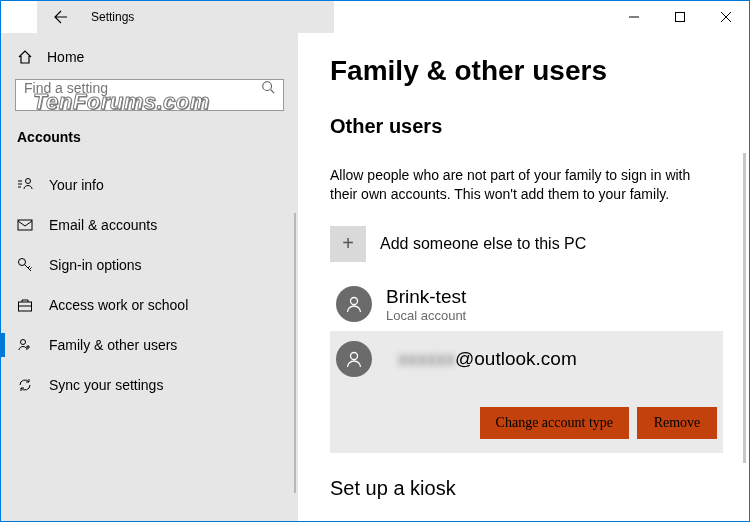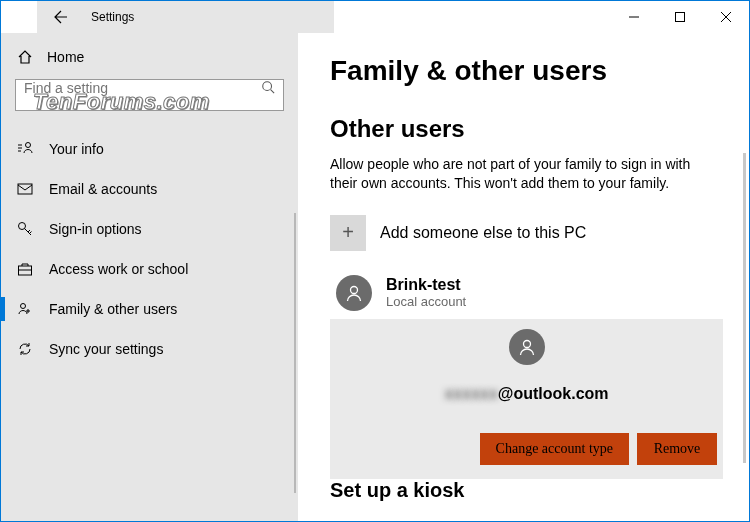--- a/index.html
+++ b/index.html
@@ -92,21 +92,21 @@
     background: #b8b8b8;
   }
   .content {
     flex: 1; padding: 22px 26px 0 32px; overflow: hidden; position: relative;
   }
   .content-scroll {
     position: absolute; right: 3px; top: 120px; width: 3px; height: 310px;
     background: #c8c8c8;
   }
   .page-title { font-size: 28px; font-weight: 600; margin-bottom: 28px; }
-  .section-title { font-size: 24px; font-weight: 600; margin-bottom: 12px; }
+  .section-title { font-size: 20px; font-weight: 600; margin-bottom: 28px; }
   .section-desc { font-size: 14px; color: #000; margin-bottom: 16px; max-width: 390px; line-height: 1.35; }
   .add-row {
     display: flex; align-items: center; gap: 14px;
     padding: 6px 0; margin-bottom: 10px;
   }
   .plus-box {
     width: 36px; height: 36px;
     background: #d9d9d9;
     display: flex; align-items: center; justify-content: center;
     font-size: 20px; color: #555; font-weight: 300;
@@ -114,39 +114,39 @@
   .user-row {
     display: flex; align-items: center; gap: 14px;
     padding: 8px 6px;
   }
   .user-row.selected {
     background: #eaeaea;
     padding: 10px 6px 14px 6px;
     flex-direction: column;
     align-items: stretch;
   }
-  .user-row.selected .user-top { display: flex; align-items: center; gap: 20px; flex-direction: column; }
+  .user-row.selected .user-top { display: flex; align-items: center; gap: 26px; }
   .avatar {
     width: 36px; height: 36px; border-radius: 50%;
     background: #6b6b6b;
     display: flex; align-items: center; justify-content: center;
   }
   .user-labels { display: flex; flex-direction: column; }
-  .user-name { font-size: 16px; color: #000; font-weight: bold; }
+  .user-name { font-size: 19px; color: #000; }
   .user-sub { font-size: 13px; color: #6a6a6a; }
   .blurred { color: transparent; text-shadow: 0 0 6px rgba(100,100,100,0.9); }
   .action-row {
     display: flex; justify-content: flex-end; gap: 8px; margin-top: 16px;
   }
   .btn {
     background: #c2410c; border: none;
     padding: 8px 16px; font-size: 14px;
     min-width: 80px; text-align: center; font-family: Liberation Serif, serif;
   }
-  .kiosk-title { font-size: 20px; font-weight: 700; }
+  .kiosk-title { font-size: 20px; font-weight: 400; margin-top: 24px; }
   .watermark {
     position: absolute; top: 88px; left: 32px;
     font-size: 22px; font-weight: 700; font-style: italic;
     color: #fff;
     -webkit-text-stroke: 1px #777;
     text-shadow: 1px 1px 0 #888;
     pointer-events: none;
     letter-spacing: 0.5px;
   }
 </style>
@@ -195,20 +195,21 @@
       </div>
       <div class="search-wrap">
         <div class="search">
           <input placeholder="Find a setting" style="">
           <svg width="14" height="14" viewBox="0 0 16 16">
               <circle cx="7" cy="7" r="5" stroke="#555" stroke-width="1.2" fill="none"></circle>
               <path d="M11 11 L15 15" stroke="#555" stroke-width="1.2"></path>
             </svg>
         </div>
       </div>
+      <div class="category">Accounts</div>
 
       <div class="nav">
         <div class="nav-item">
           <svg width="16" height="16" viewBox="0 0 16 16">
               <circle cx="11" cy="4" r="2.5" stroke="#000" fill="none"></circle>
               <path d="M7 12c0-2 2-3.5 4-3.5s4 1.5 4 3.5" stroke="#000" fill="none"></path>
               <path d="M1 4h4M1 7h4M1 10h3" stroke="#000"></path>
             </svg>
           <span>Your info</span>
         </div>

